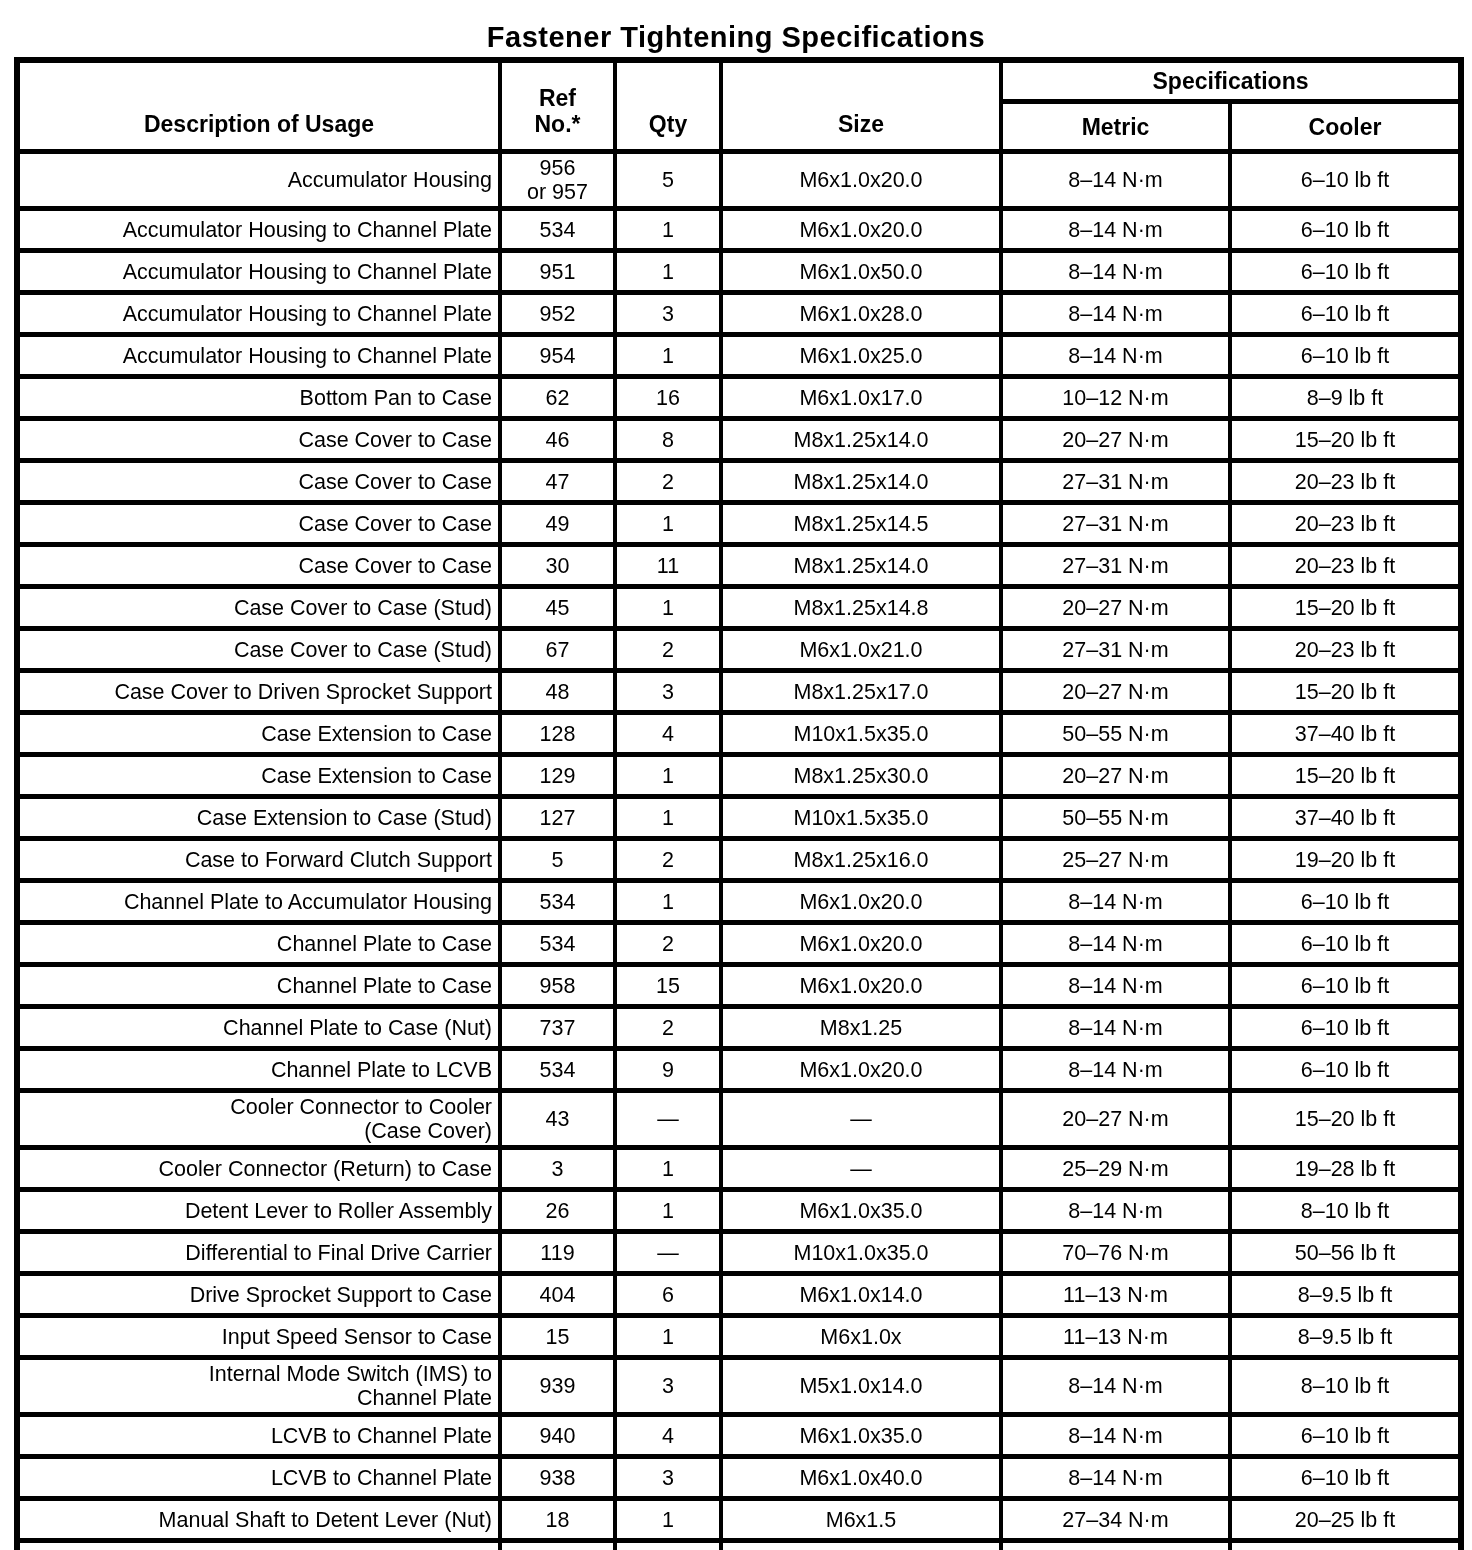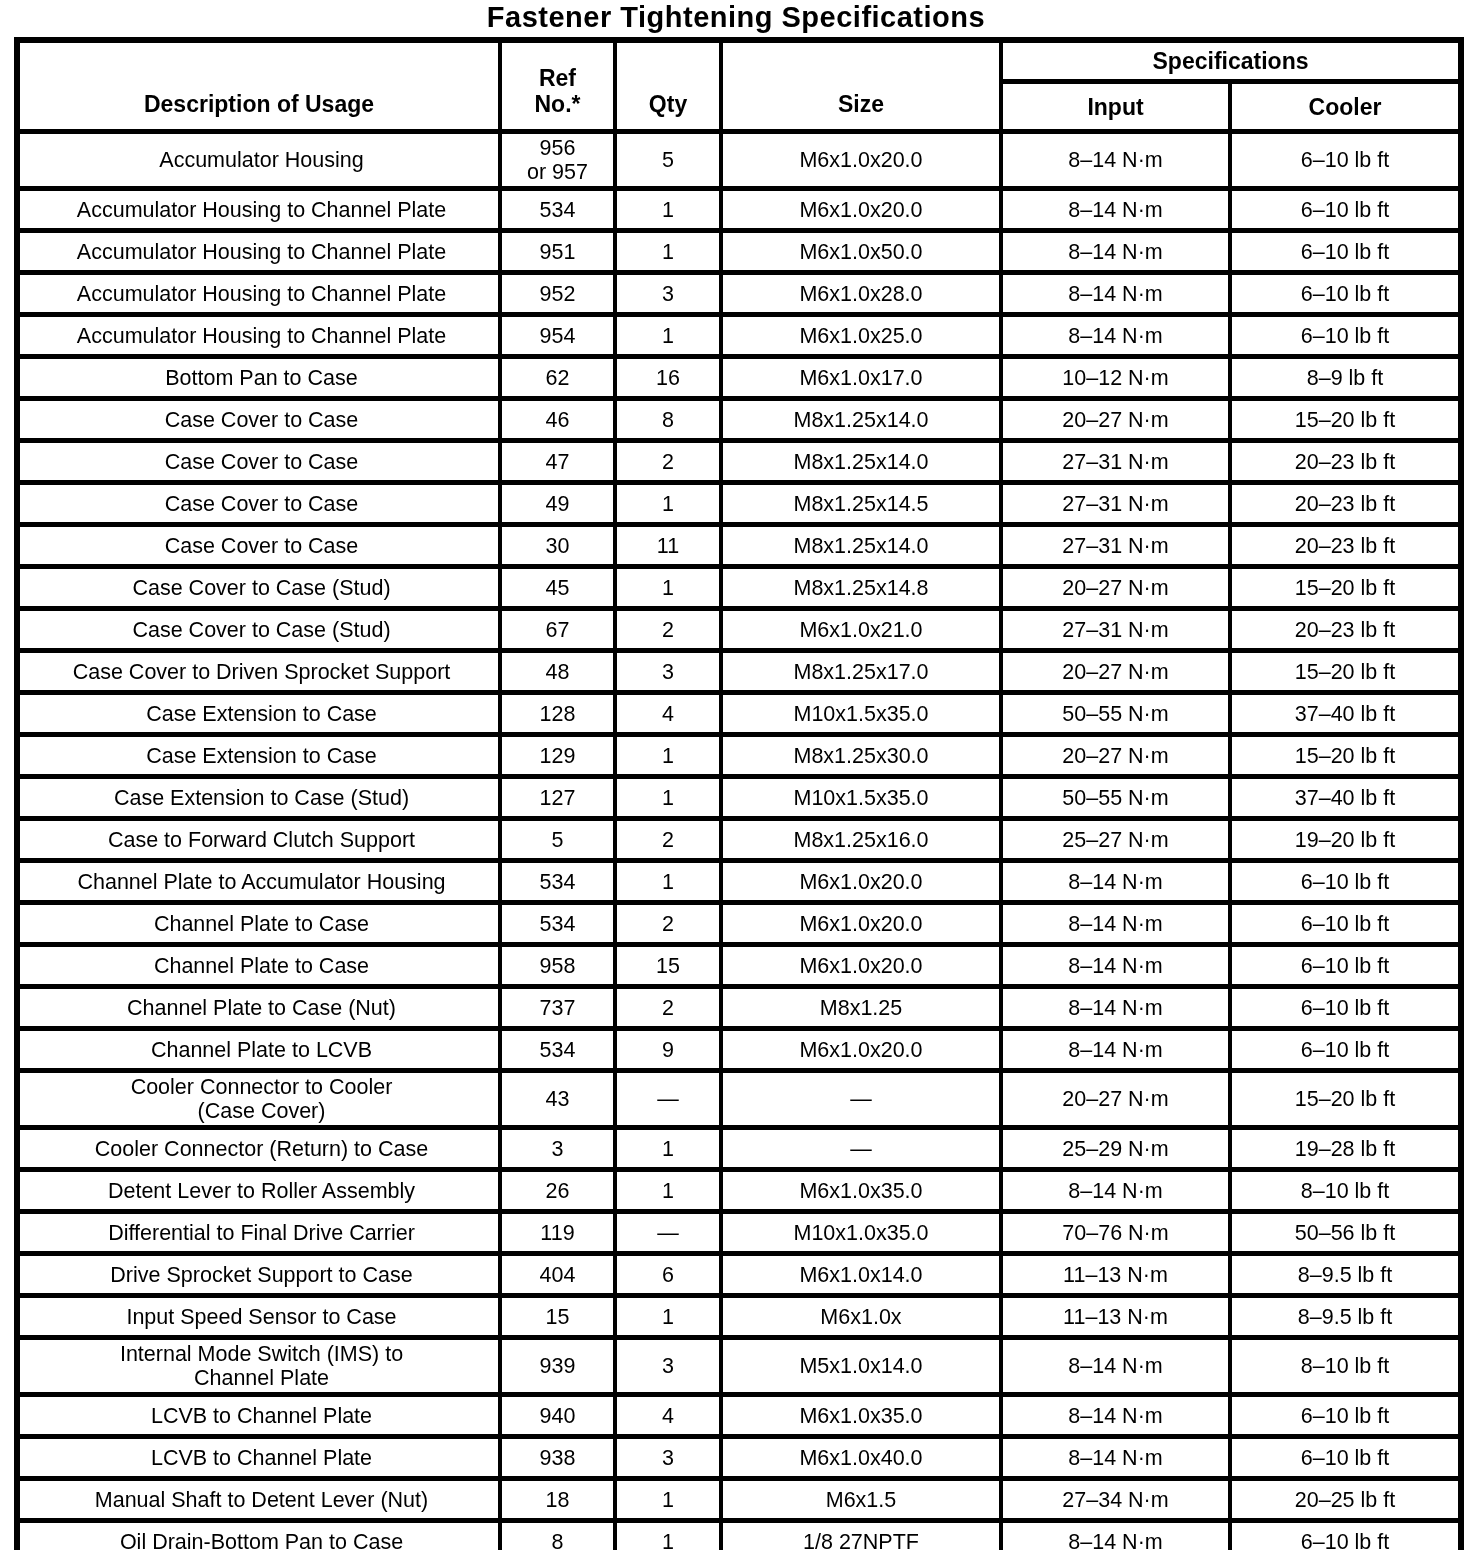--- a/index.html
+++ b/index.html
@@ -14,21 +14,21 @@
     width: 1472px;
     height: 1550px;
     position: relative;
     background: #ffffff;
   }
   .page-title {
     text-align: center;
     font-size: 29px;
     font-weight: 700;
     letter-spacing: 0.5px;
-    padding-top: 0;
+    padding-top: 20px;
     margin: 0;
     line-height: 34px;
   }
   table.spec-table {
     border-collapse: collapse;
     table-layout: fixed;
     width: 1444px;
     margin-left: 14px;
     margin-top: 3px;
     border: 6px solid #000;
@@ -72,21 +72,21 @@
     font-size: 21.5px;
     font-weight: 400;
     line-height: 24px;
     height: 33px;
     padding: 2px 6px;
     vertical-align: middle;
     text-align: center;
     white-space: pre-line;
   }
   .spec-table td.cell-desc {
-    text-align: center;
+    text-align: right;
     padding-left: 11px;
   }
 </style>
 </head>
 <body>
 
 <div class="page">
 
   <h1 class="page-title">Fastener Tightening Specifications</h1>
 
@@ -102,21 +102,21 @@
     <thead>
       <tr>
         <th class="h-span2" rowspan="2">Description of Usage</th>
         <th class="h-span2" rowspan="2">Ref
 No.*</th>
         <th class="h-span2" rowspan="2">Qty</th>
         <th class="h-span2" rowspan="2">Size</th>
         <th class="h-specs" colspan="2">Specifications</th>
       </tr>
       <tr>
-        <th class="h-sub">Input</th>
+        <th class="h-sub">Metric</th>
         <th class="h-sub">Cooler</th>
       </tr>
     </thead>
     <tbody>
     <tr>
       <td class="cell-desc">Accumulator Housing</td>
       <td class="cell-ref">956
 or 957</td>
       <td class="cell-qty">5</td>
       <td class="cell-size">M6x1.0x20.0</td>

